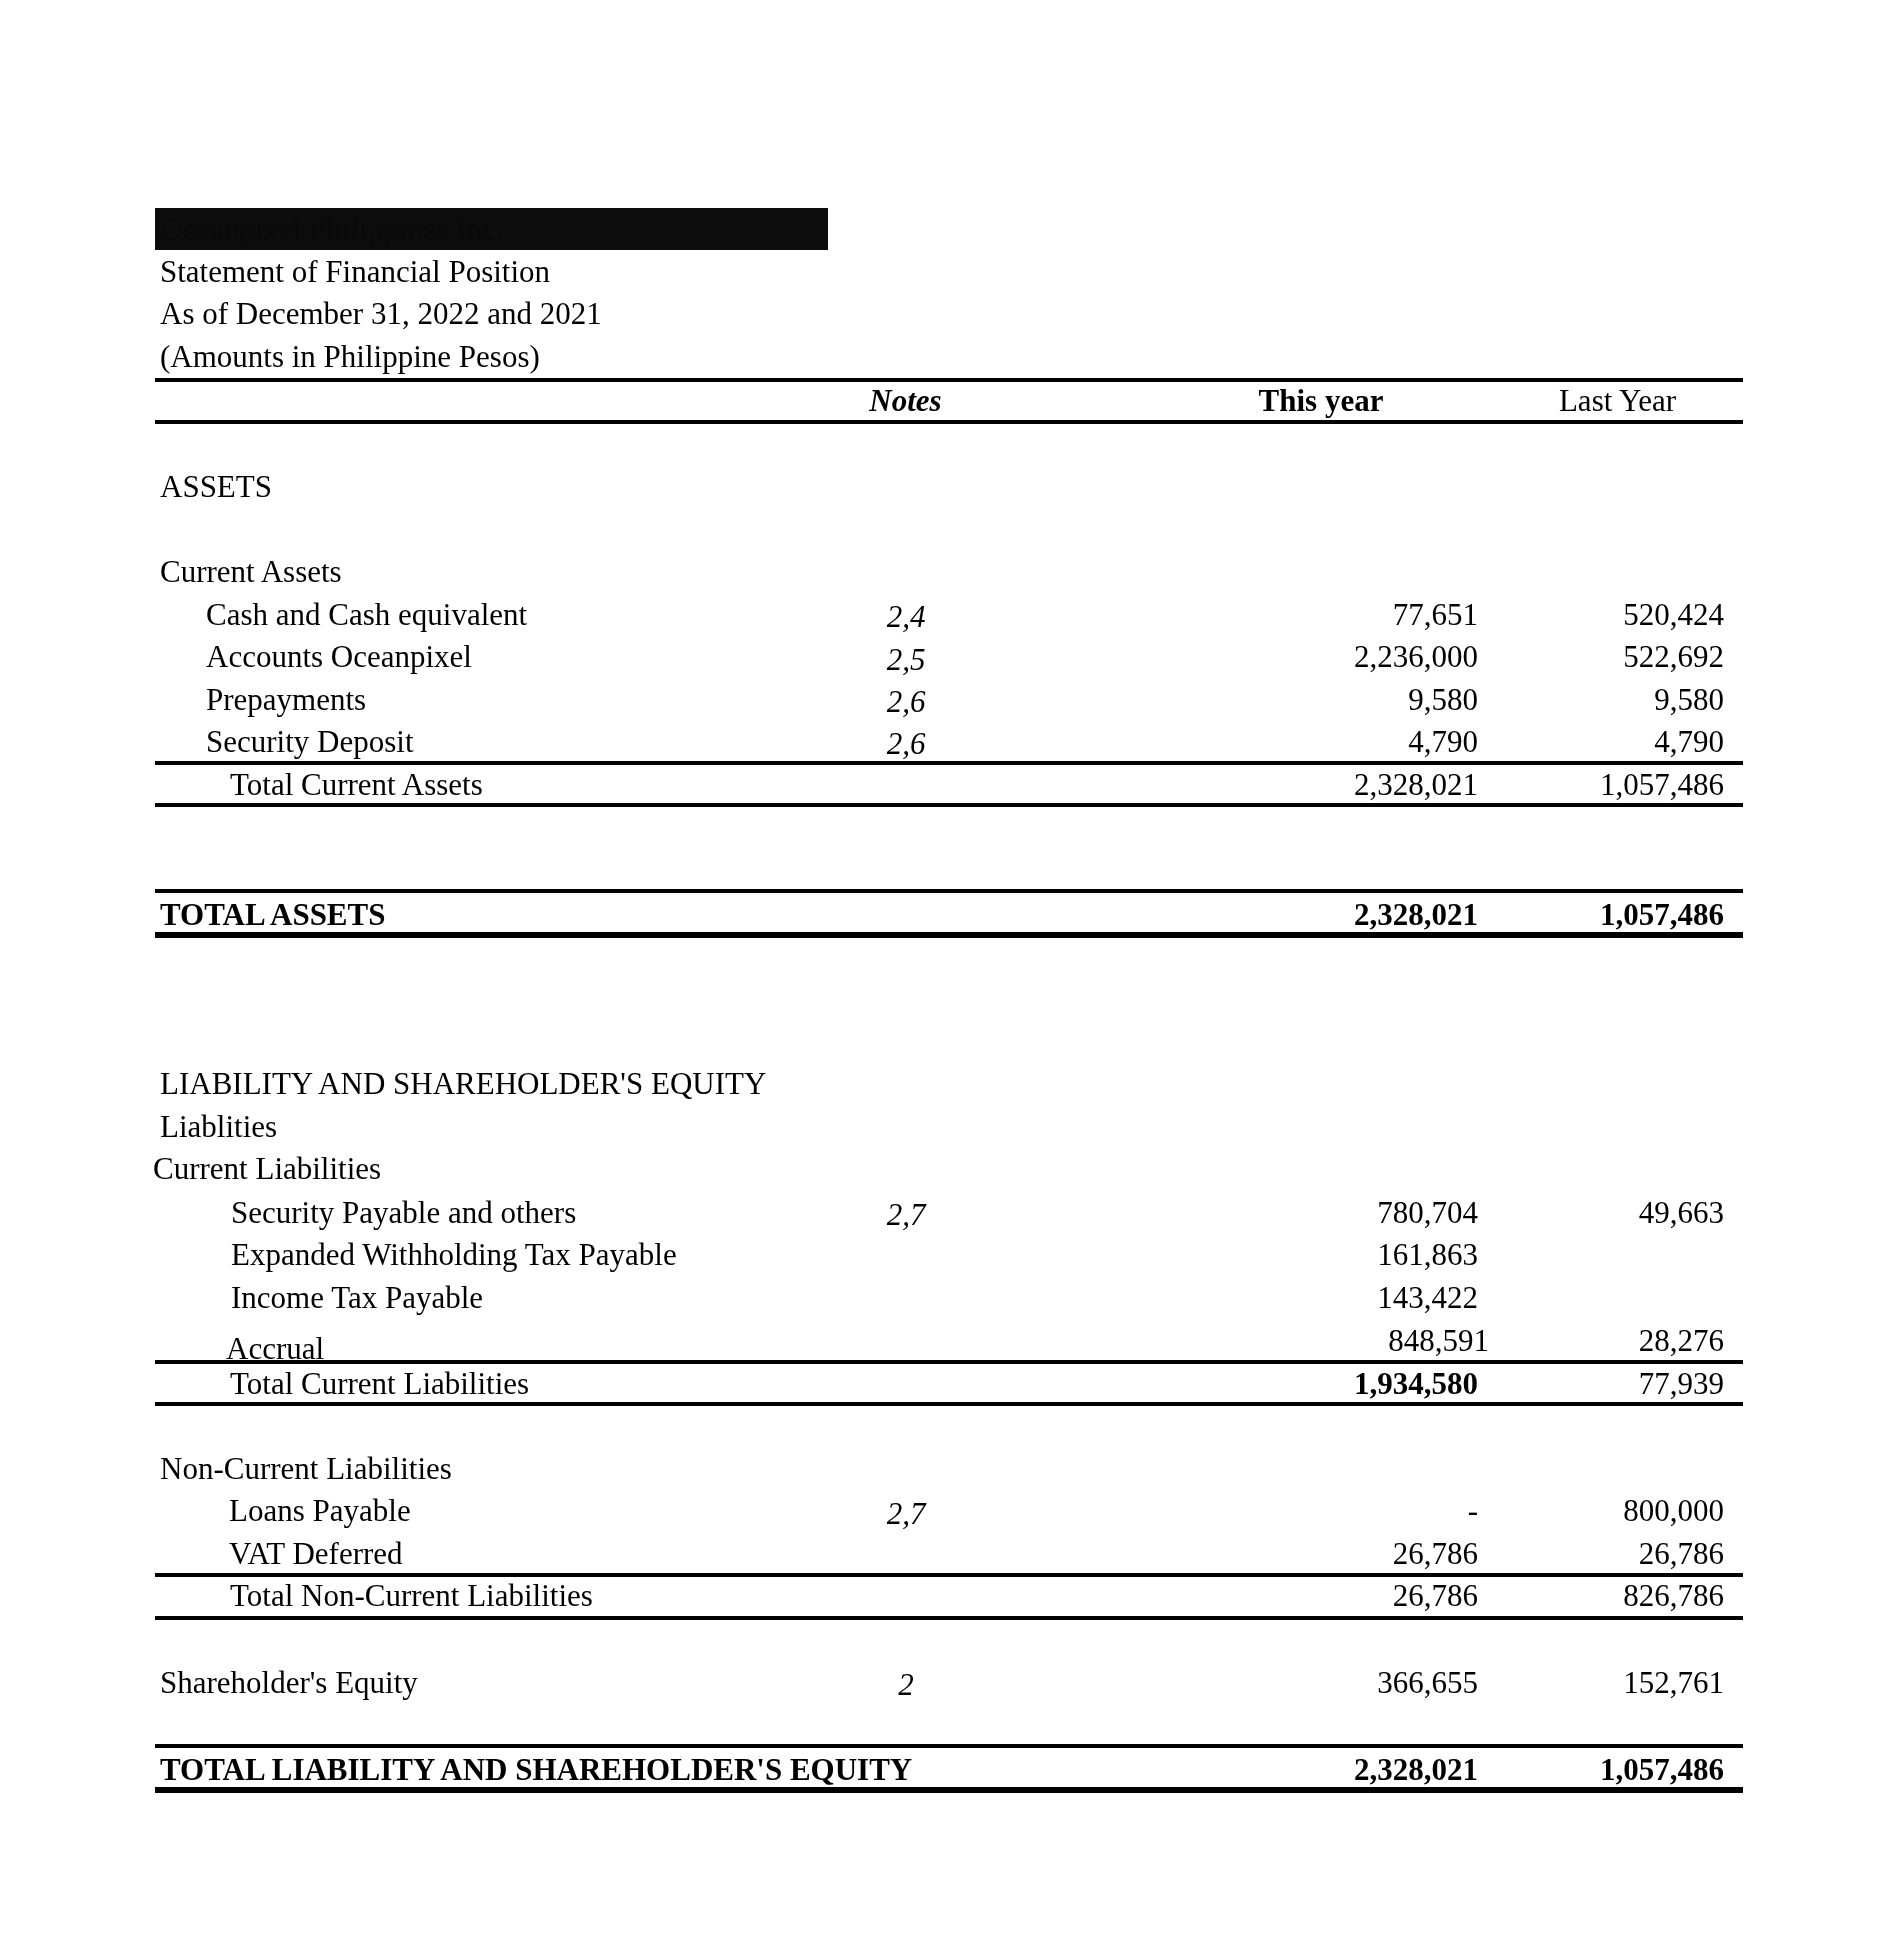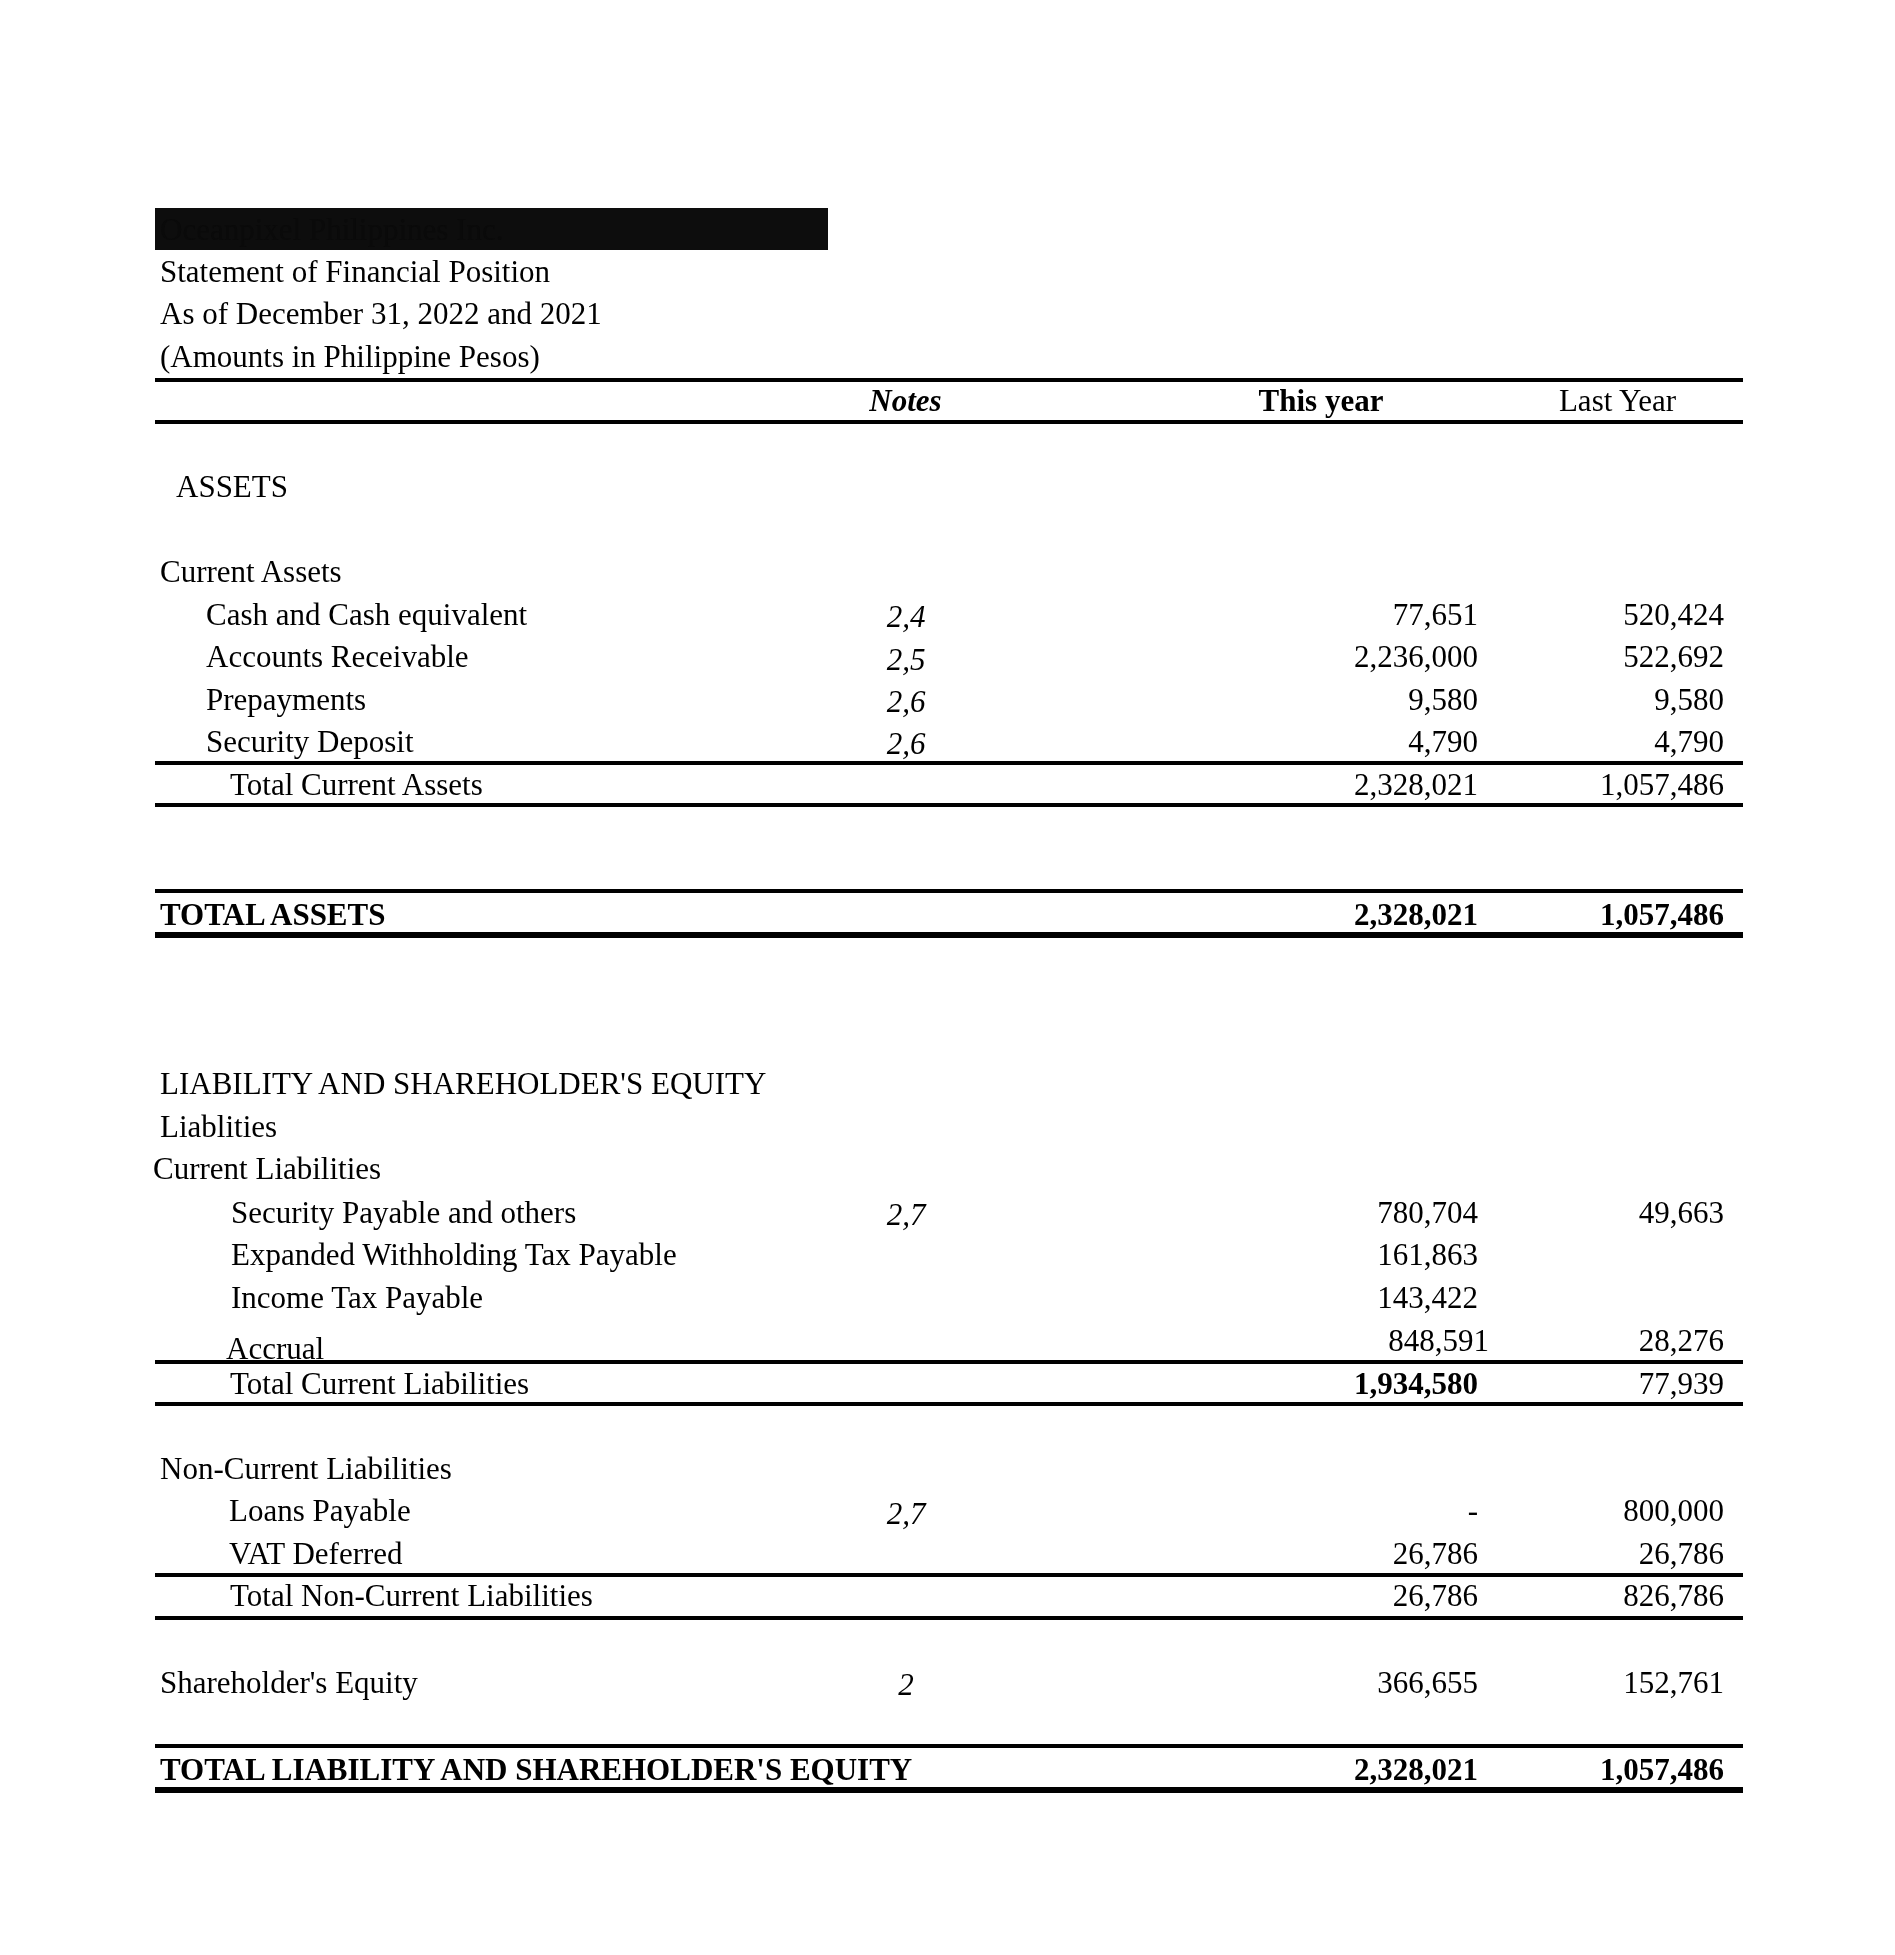--- a/index.html
+++ b/index.html
@@ -28,31 +28,31 @@
 <div class="abs txt" style="left:160px;top:253px;">Statement of Financial Position</div>
 <div class="abs txt" style="left:160px;top:295px;">As of December 31, 2022 and 2021</div>
 <div class="abs txt" style="left:160px;top:338px;">(Amounts in Philippine Pesos)</div>
 
 <div class="rule r-thin" style="top:378px;"></div>
 <div class="abs txt hdr-notes" style="top:382px;">Notes</div>
 <div class="abs txt hdr-this" style="top:382px;">This year</div>
 <div class="abs txt hdr-last" style="top:382px;">Last Year</div>
 <div class="rule r-thin" style="top:420px;"></div>
 
-<div class="abs txt" style="left:176px;top:468px;">ASSETS</div>
+<div class="abs txt" style="left:160px;top:468px;">ASSETS</div>
 <div class="abs txt" style="left:160px;top:553px;">Current Assets</div>
 
 <div>
   <div class="abs txt" style="left:206px;top:596px;">Cash and Cash equivalent</div>
   <div class="abs txt note" style="top:598px;">2,4</div>
   <div class="abs txt num1" style="top:596px;">77,651</div>
   <div class="abs txt num2" style="top:596px;">520,424</div>
 </div>
 <div>
-  <div class="abs txt" style="left:206px;top:638px;">Accounts Receivable</div>
+  <div class="abs txt" style="left:206px;top:638px;">Accounts Oceanpixel</div>
   <div class="abs txt note" style="top:641px;">2,5</div>
   <div class="abs txt num1" style="top:638px;">2,236,000</div>
   <div class="abs txt num2" style="top:638px;">522,692</div>
 </div>
 <div>
   <div class="abs txt" style="left:206px;top:681px;">Prepayments</div>
   <div class="abs txt note" style="top:683px;">2,6</div>
   <div class="abs txt num1" style="top:681px;">9,580</div>
   <div class="abs txt num2" style="top:681px;">9,580</div>
 </div>

